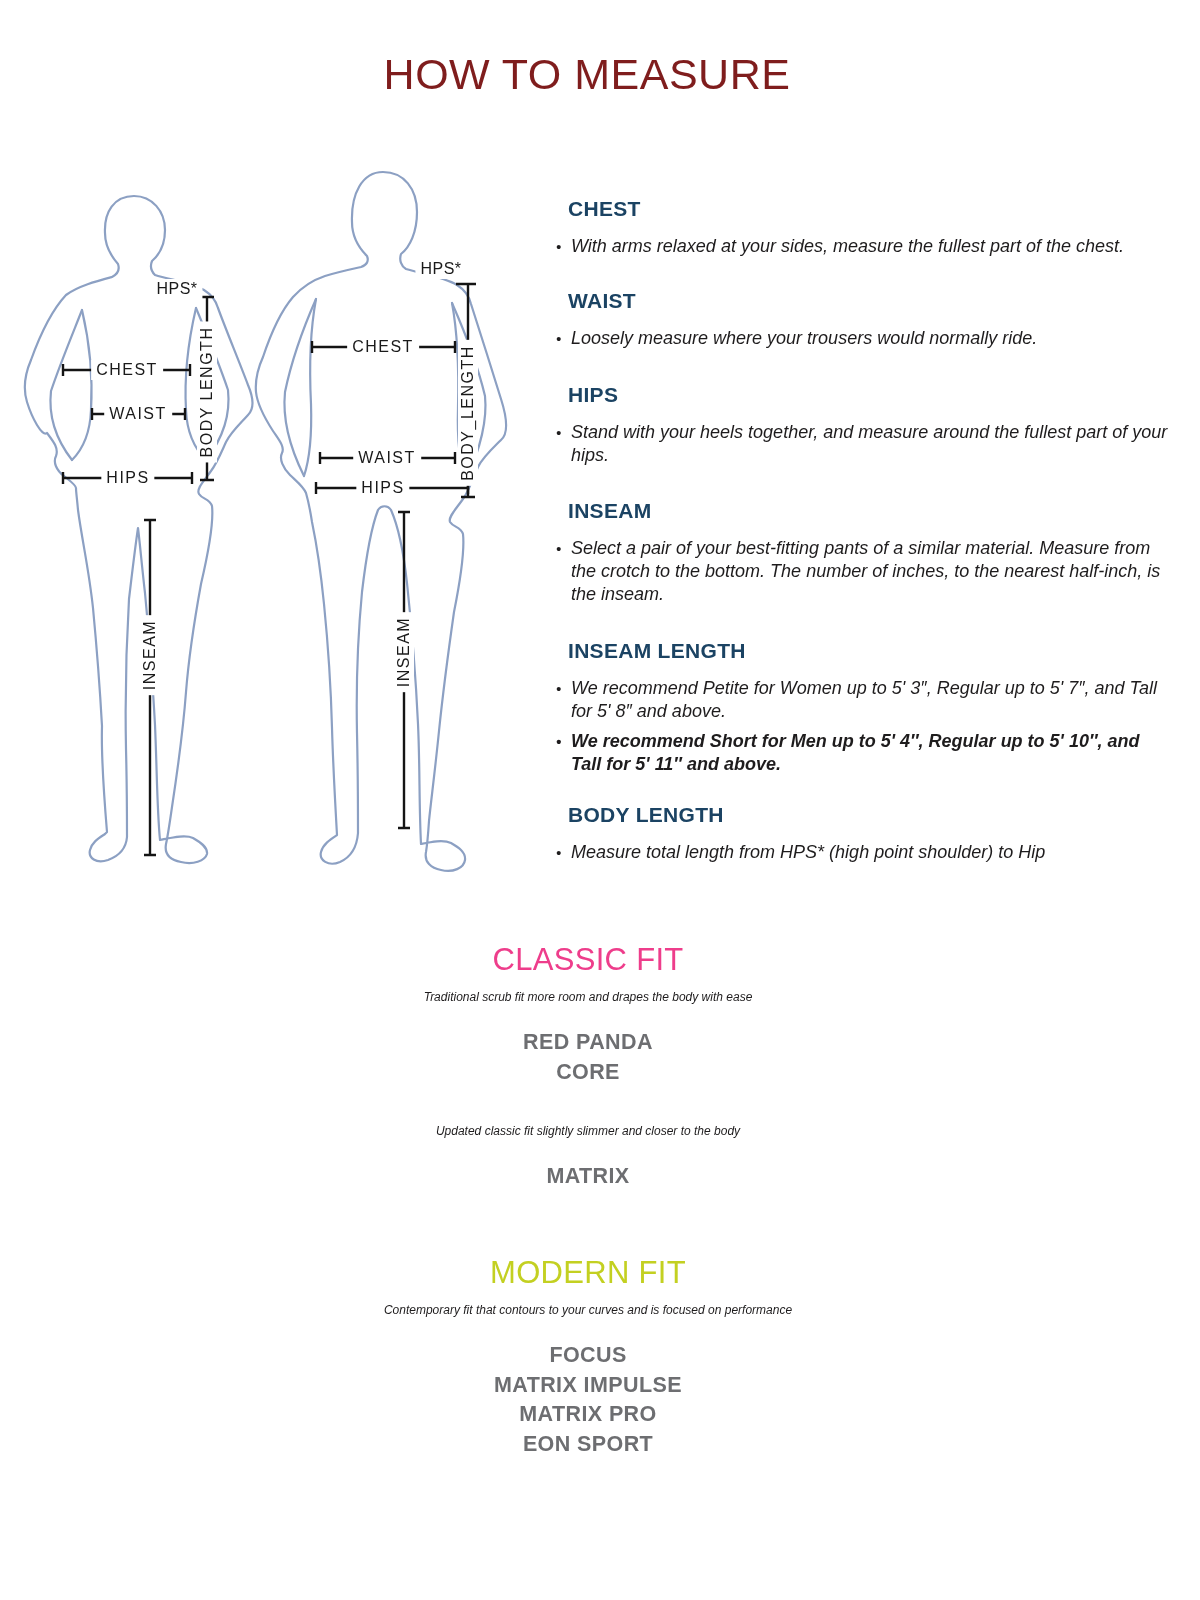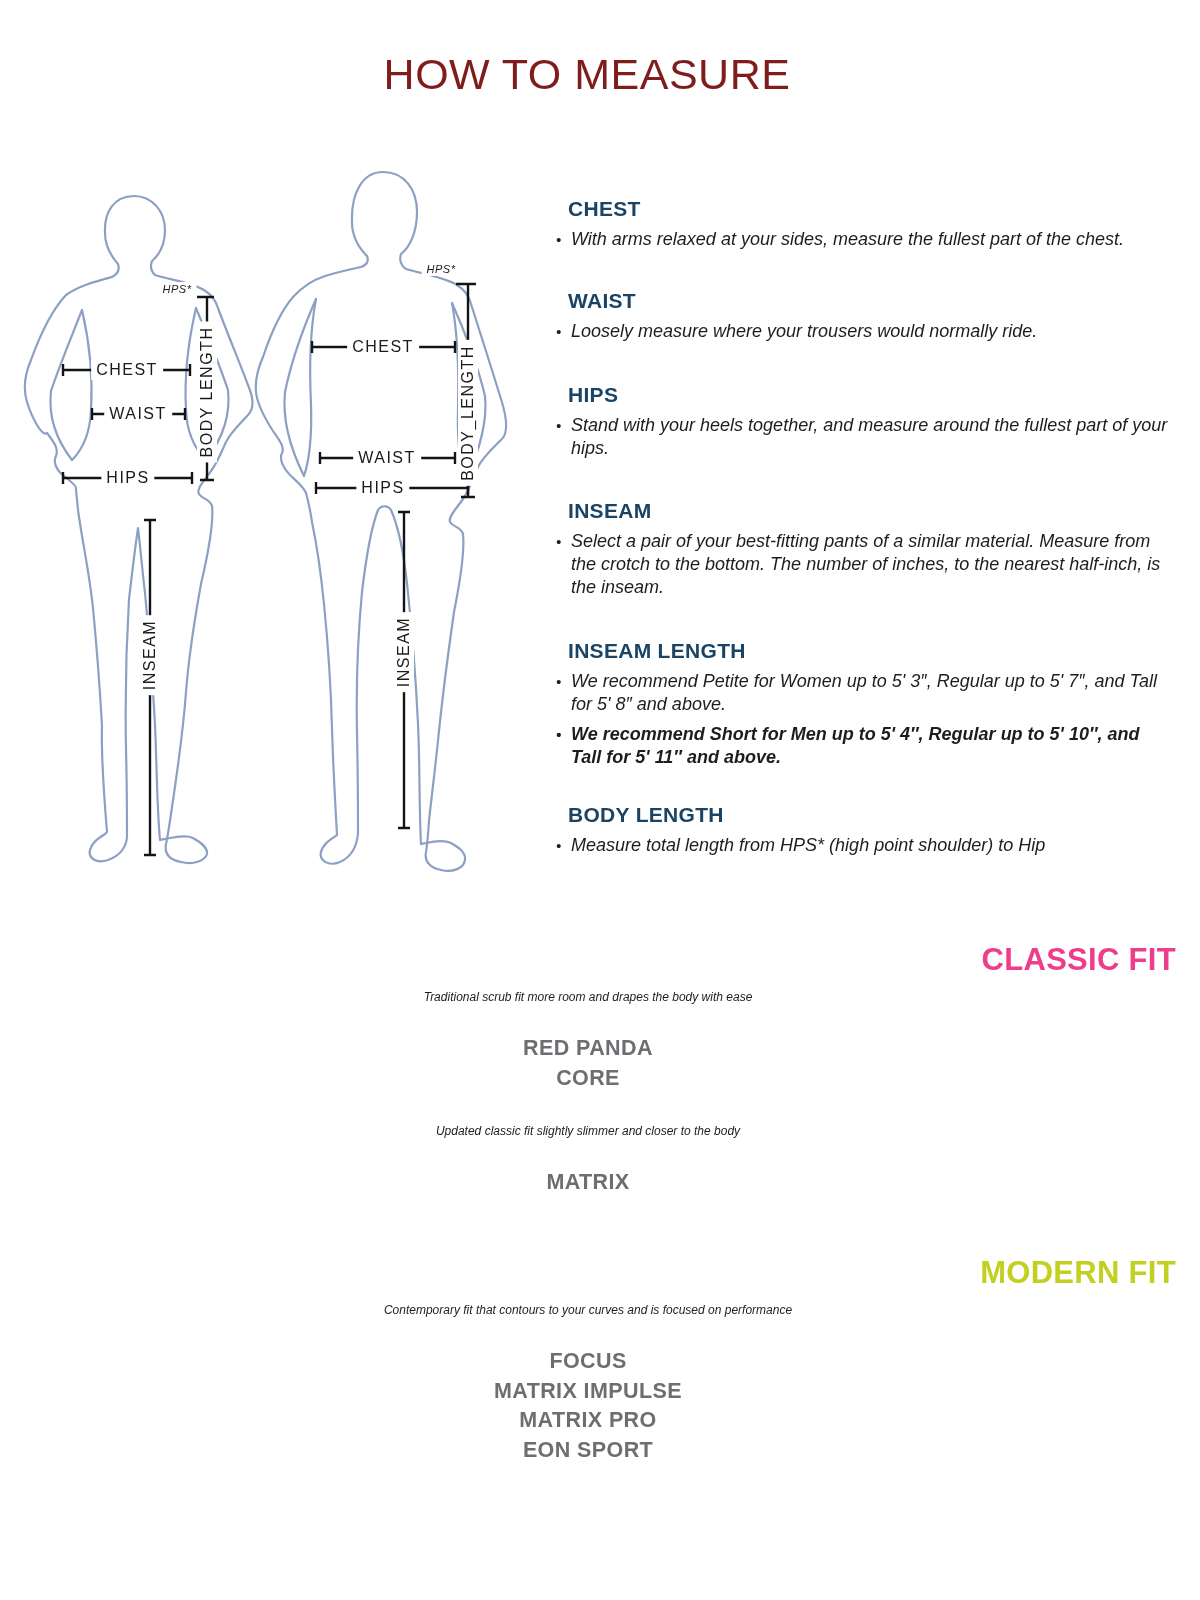--- a/index.html
+++ b/index.html
@@ -15,41 +15,41 @@
   }
   
   .diagram-svg { position:absolute; left:0; top:0; }
   .fig-outline { fill:none; stroke:#8ca0c3; stroke-width:2.2; stroke-linecap:round; stroke-linejoin:round; }
   .measure-line { fill:none; stroke:#141414; stroke-width:2.4; }
   .diagram-label {
     position:absolute; transform:translate(-50%,-50%);
     background:#ffffff; padding:1px 5px;
     font-size:16px; letter-spacing:1.5px; color:#1a1a1a; white-space:nowrap;
   }
-  .diagram-label.small { font-size:11px; letter-spacing:0.5px;font-style:italic; }
+  .diagram-label.small { font-size:16px; letter-spacing:0.5px; }
   .diagram-label.vert { transform:translate(-50%,-50%) rotate(-90deg); }
   
   .measure-section { position:absolute; left:556px; width:615px; }
   .measure-heading {
     font-size:21px; font-weight:bold; color:#1b4363;
     letter-spacing:0.3px; margin-left:12px; line-height:26px;
   }
   .bullet-item {
-    position:relative; padding-left:15px; margin-top:6px;
+    position:relative; padding-left:15px; margin-top:13px;
     font-style:italic; font-size:18px; line-height:23px; color:#1e1c1d;
   }
   .bullet-item + .bullet-item { margin-top:7px;font-weight:bold; }
   .bullet-item::before { content:"\2022"; position:absolute; left:0; top:0; font-size:15px; }
   
   .fit-section { position:absolute; left:0; right:24px; text-align:center; }
-  .fit-heading { font-size:31px; font-weight:bold; letter-spacing:0.3px; line-height:36px;text-align:right; }
+  .fit-heading { font-size:31px; font-weight:normal; letter-spacing:0.3px; line-height:36px; }
   .fit-pink  { color:#ee3d8b; }
   .fit-green { color:#c3d021; }
   .fit-desc  { font-style:italic; font-size:12px; color:#1e1c1d; margin-top:6px; line-height:26px; }
-  .fit-products { margin-top:24px; }
+  .fit-products { margin-top:18px; }
   .fit-product { font-size:21.5px; font-weight:bold; color:#6d6e71; letter-spacing:0.4px; line-height:29.5px; }
 </style>
 </head>
 <body>
 
 <div class="page-title">HOW TO MEASURE</div>
 
 <svg class="diagram-svg" width="560" height="740" viewBox="0 150 560 740" style="left:0; top:150px;">
 
   <g>

